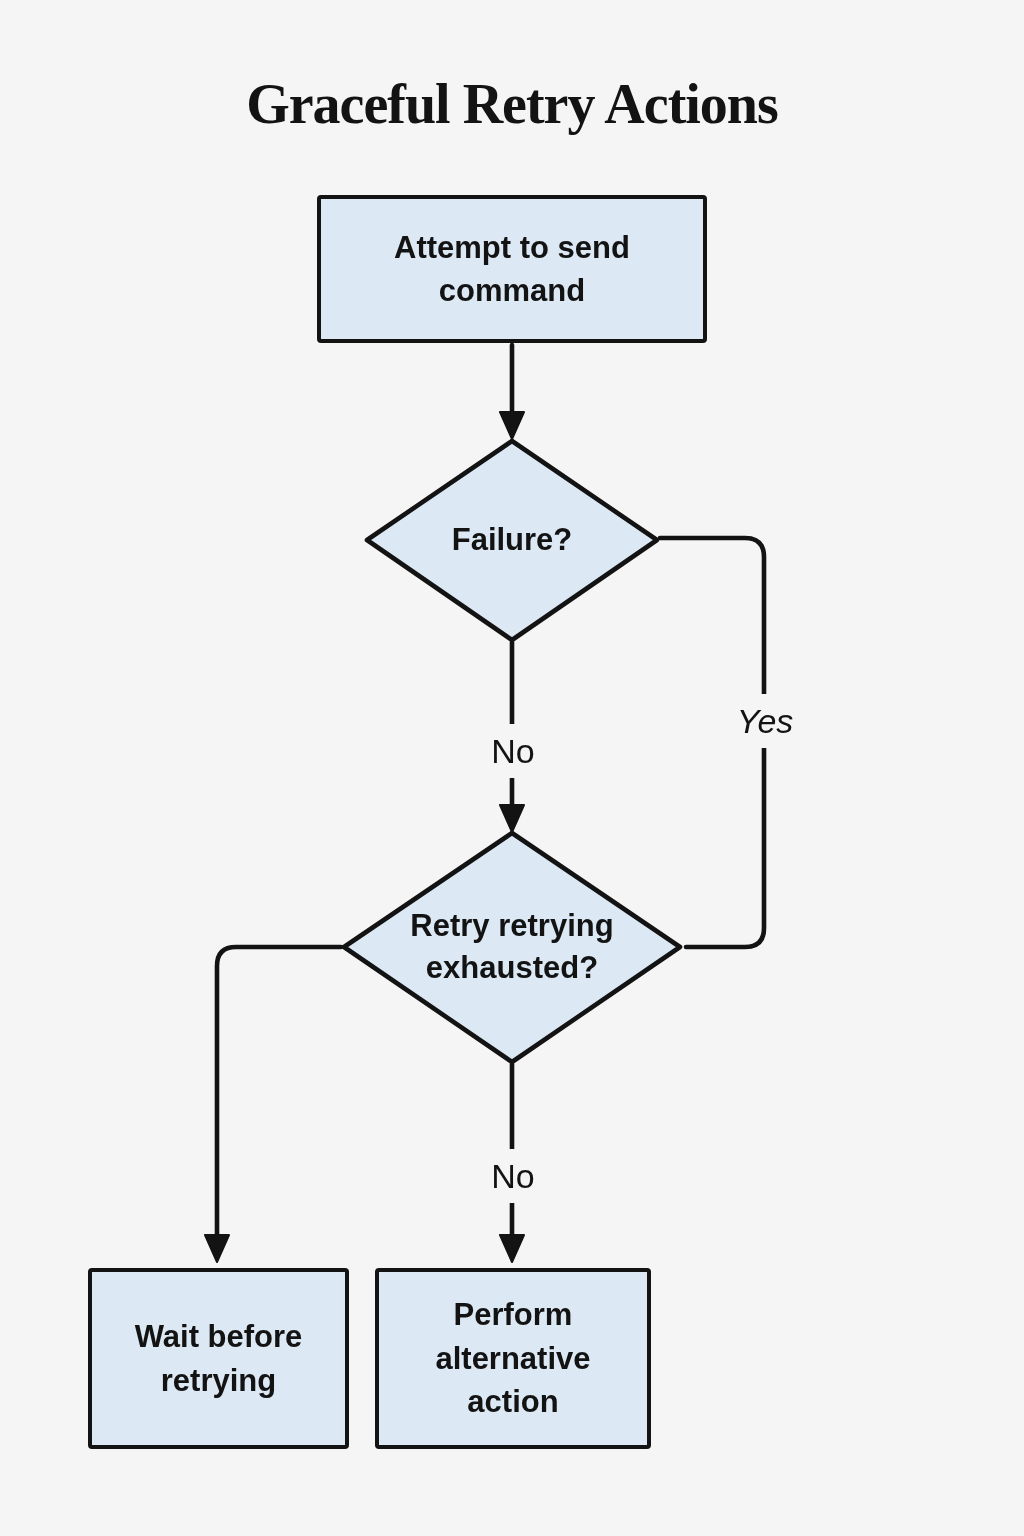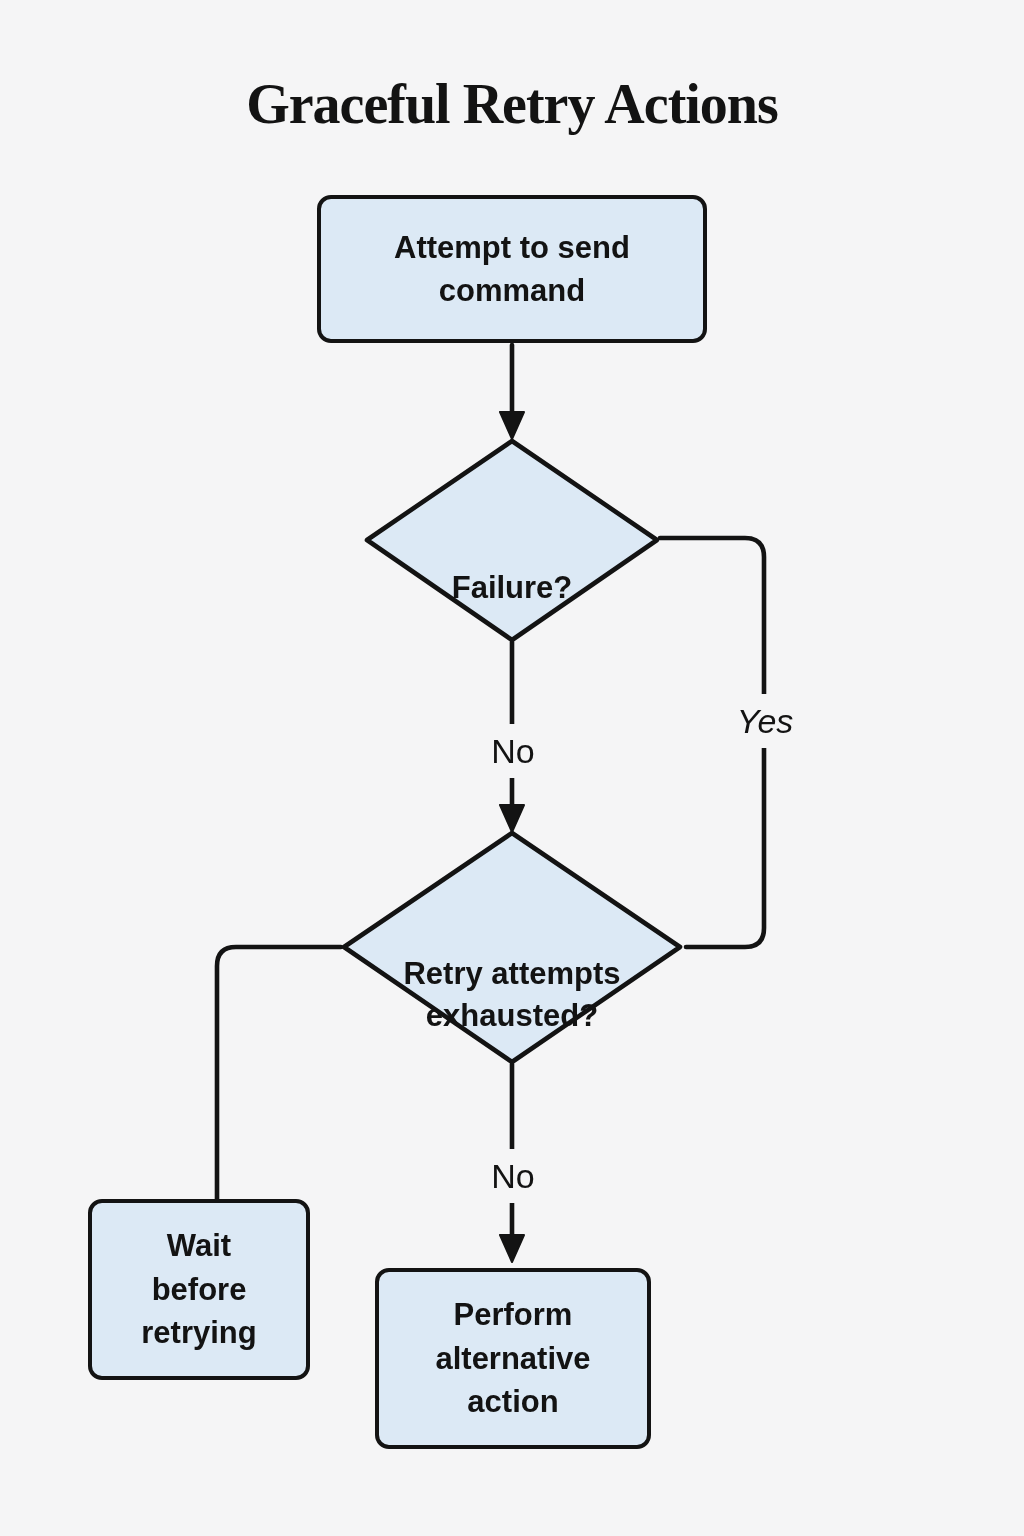--- a/index.html
+++ b/index.html
@@ -48,40 +48,39 @@
     fill: var(--node-fill);
     stroke: var(--node-border);
     stroke-width: 4.6;
     stroke-linejoin: round;
   }
   .box {
     position: absolute;
     box-sizing: border-box;
     background: var(--node-fill);
     border: 4.5px solid var(--node-border);
-    border-radius: 14px;
+    border-radius: 4px;
     display: flex;
     align-items: center;
     justify-content: center;
     text-align: center;
     font-size: 31px;
     font-weight: 600;
     line-height: 1.4;
   }
   .box-attempt    { left: 317px; top: 195px;  width: 390px; height: 148px; padding: 0 42px; }
-  .box-wait       { left: 88px;  top: 1199px; width: 222px; height: 181px; padding: 4px 36px; }
+  .box-wait       { left: 88px;  top: 1268px; width: 261px; height: 181px; padding: 4px 36px; }
   .box-alternative{ left: 375px; top: 1268px; width: 276px; height: 181px; padding: 0 52px; text-align: center; }
   .diamond-label {
     position: absolute;
     transform: translate(-50%, -50%);
     text-align: center;
     font-size: 31px;
     font-weight: 600;
     line-height: 1.35;
-    margin-top: 48px;
   }
   .label-failure { left: 512px; top: 540px; width: 240px; }
   .label-retry   { left: 512px; top: 947px; width: 290px; }
   .edge-label {
     position: absolute;
     transform: translate(-50%, -50%);
     font-size: 34px;
     font-weight: 400;
     background: var(--background);
     padding: 10px 5px;
@@ -124,19 +123,19 @@
 
   <div class="box box-wait">
     <span>Wait before retrying</span>
   </div>
 
   <div class="box box-alternative">
     <span>Perform alternative action</span>
   </div>
 
   <div class="diamond-label label-failure">Failure?</div>
-  <div class="diamond-label label-retry">Retry attempts exhausted?</div>
+  <div class="diamond-label label-retry">Retry retrying exhausted?</div>
 
   <div class="edge-label edge-label-no1">No</div>
   <div class="edge-label edge-label-yes">Yes</div>
   <div class="edge-label edge-label-no2">No</div>
 
 </div>
 
 </body></html>

